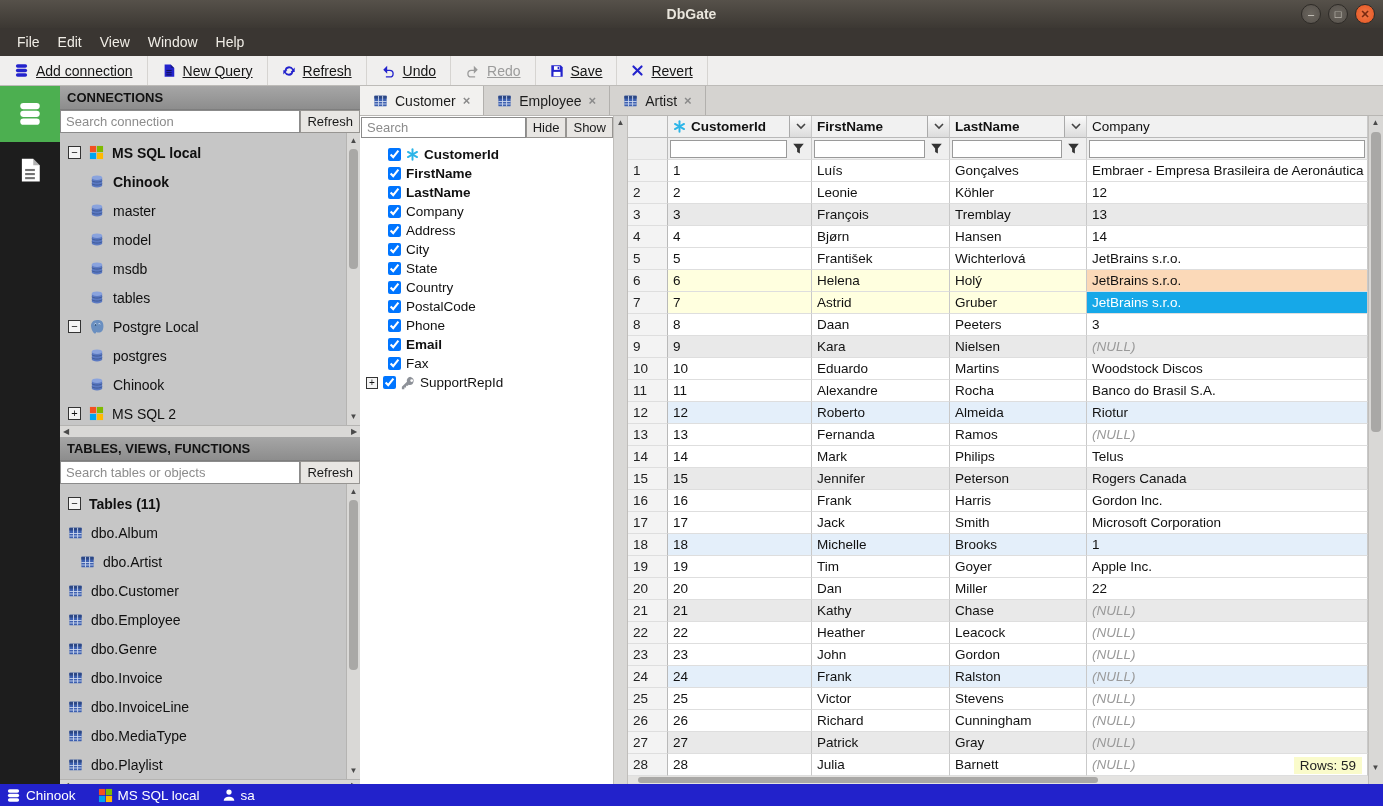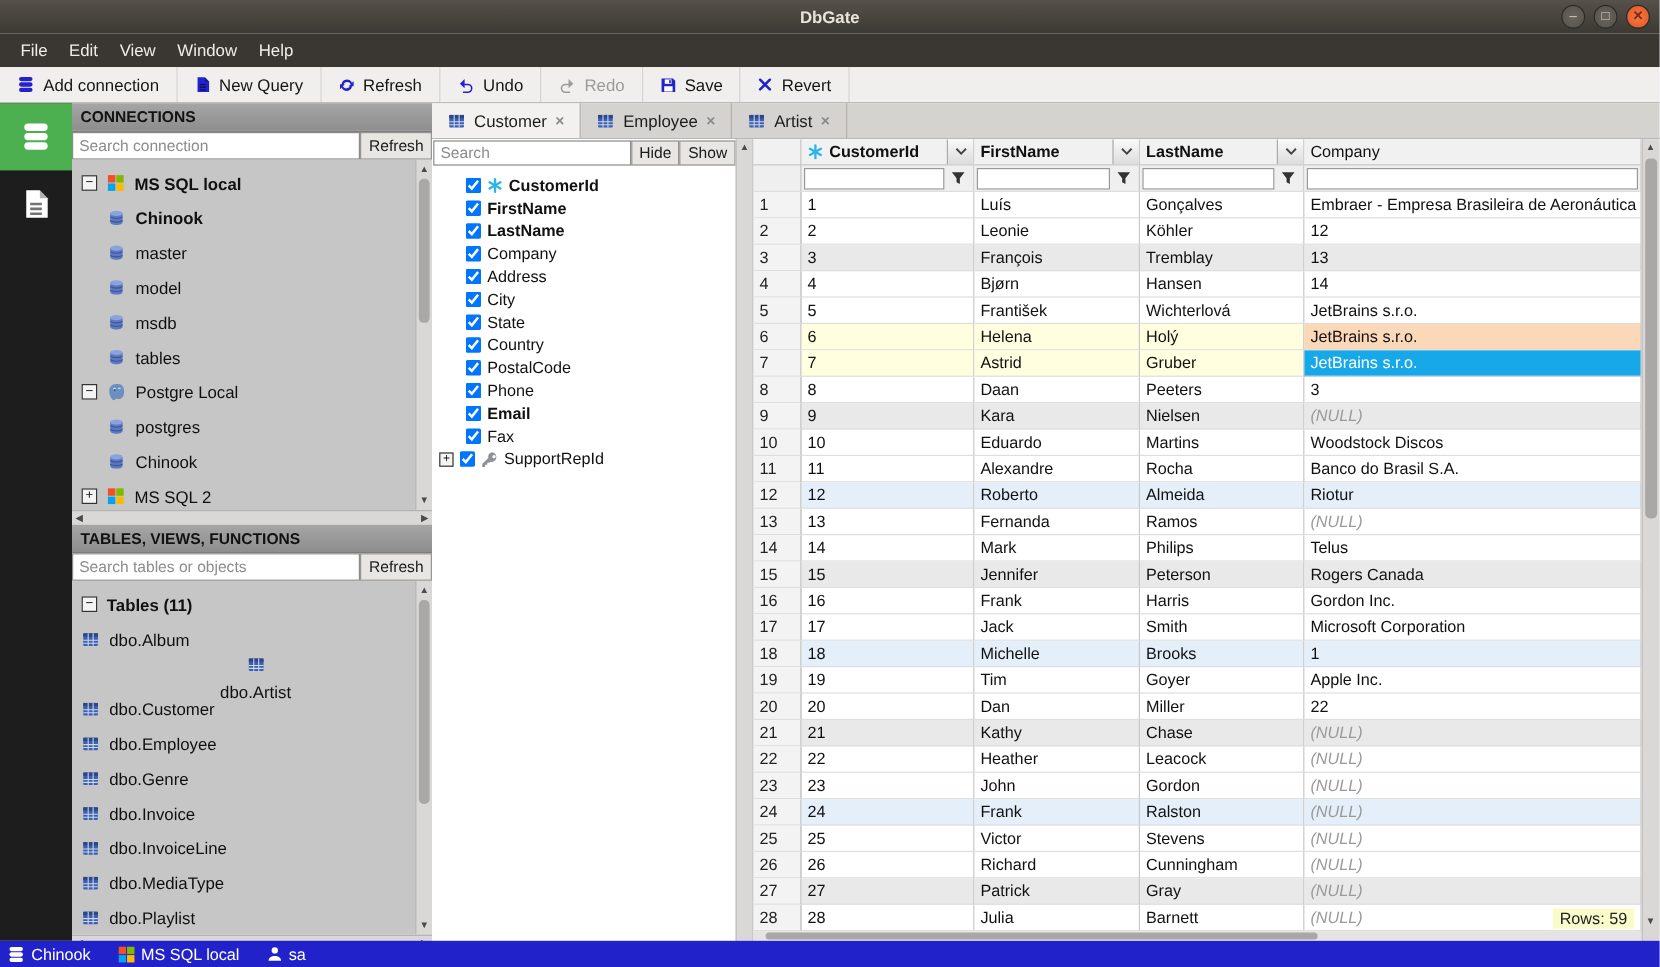--- a/index.html
+++ b/index.html
@@ -17,21 +17,21 @@
 
   
   .menubar { position:absolute; left:0; top:28px; width:100%; height:28px; background:#3a3632;
     display:flex; align-items:center; padding-left:8px; }
   .menu-item { color:#f0ede6; padding:4px 9px; font-size:14px; }
 
   
   .toolbar { position:absolute; left:0; top:56px; width:100%; height:30px; background:#f0efee;
     border-bottom:1px solid #bdbbb8; display:flex; align-items:stretch; }
   .tb-btn { display:flex; align-items:center; gap:7px; padding:0 14px; border-right:1px solid #d6d4d1;
-    font-size:14px; color:#151515; }
+    font-size:14px; color:#151515;text-decoration:underline; }
   .tb-btn .ico { color:#2323cc; display:flex; }
   .tb-btn.disabled { color:#9b9b9b; } .tb-btn.disabled .ico { color:#9b9b9b; }
 
   
   .main { position:absolute; left:0; top:86px; width:1383px; height:698px; }
 
   .rail { position:absolute; left:0; top:0; width:60px; height:100%; background:#1d1d1d; }
   .rail-item { width:60px; height:56px; display:flex; align-items:center; justify-content:center; color:#fff; }
   .rail-item.active { background:#4caf50; }
 
@@ -388,21 +388,21 @@
                   <g stroke="#cfd9ee" stroke-width="1">
                     <line x1="1" y1="8.6" x2="15" y2="8.6"></line>
                     <line x1="1" y1="11.4" x2="15" y2="11.4"></line>
                     <line x1="5.7" y1="2" x2="5.7" y2="14"></line>
                     <line x1="10.4" y1="2" x2="10.4" y2="14"></line>
                   </g>
                 </svg>
               </span>
               <span class="lbl">dbo.Album</span>
             </div>
-            <div class="tree-row" style="padding-left: 20px; flex-direction: column;">
+            <div class="tree-row" style="padding-left: 20px;">
               <span class="ico">
                 <svg width="15" height="14" viewBox="0 0 16 16">
                   <rect x="1" y="2" width="14" height="12" rx="1" fill="#3c5faf"></rect>
                   <rect x="1" y="2" width="14" height="3.2" fill="#2c4784"></rect>
                   <g stroke="#cfd9ee" stroke-width="1">
                     <line x1="1" y1="8.6" x2="15" y2="8.6"></line>
                     <line x1="1" y1="11.4" x2="15" y2="11.4"></line>
                     <line x1="5.7" y1="2" x2="5.7" y2="14"></line>
                     <line x1="10.4" y1="2" x2="10.4" y2="14"></line>
                   </g>

